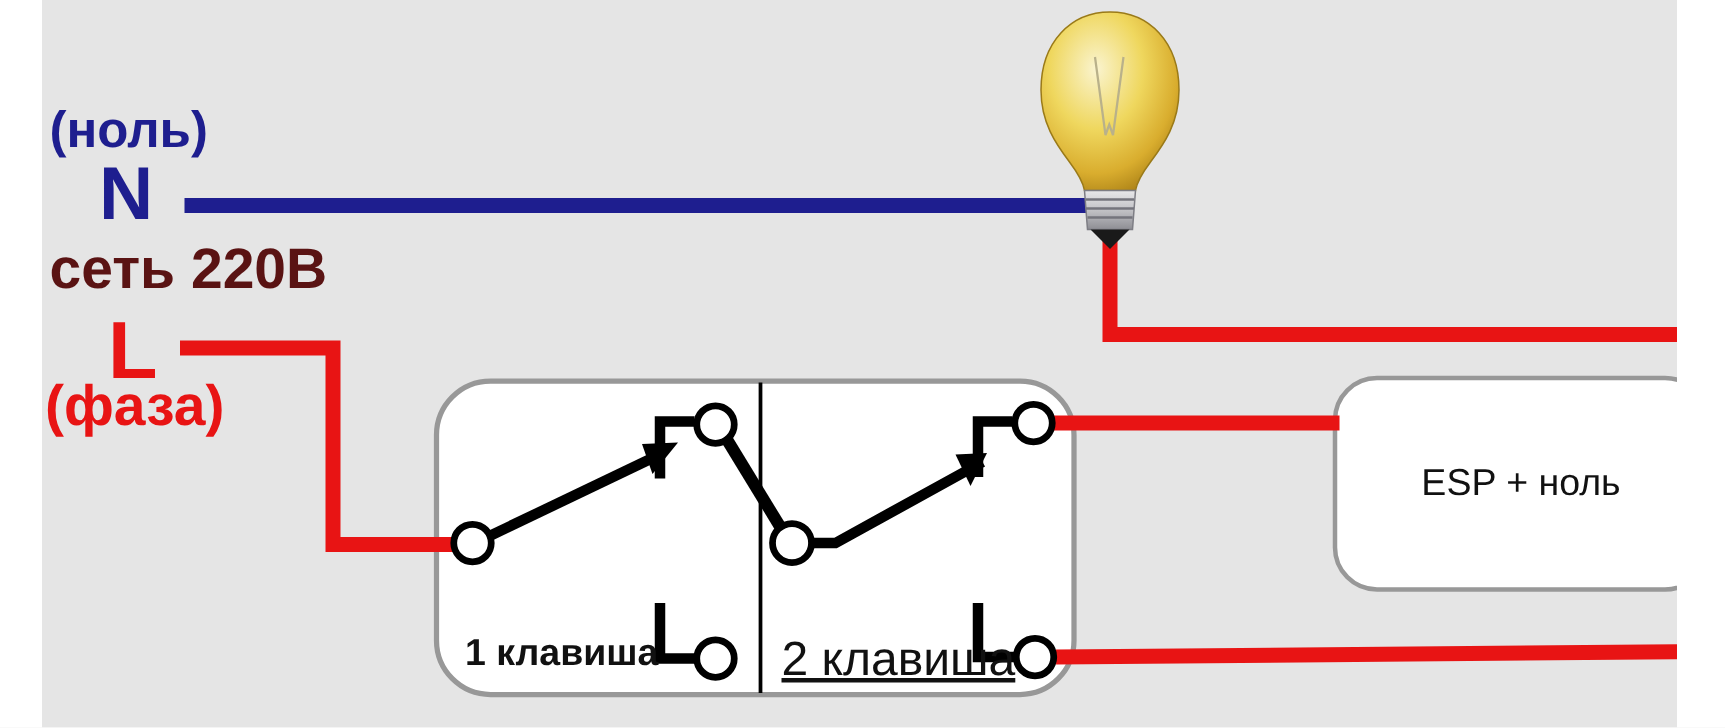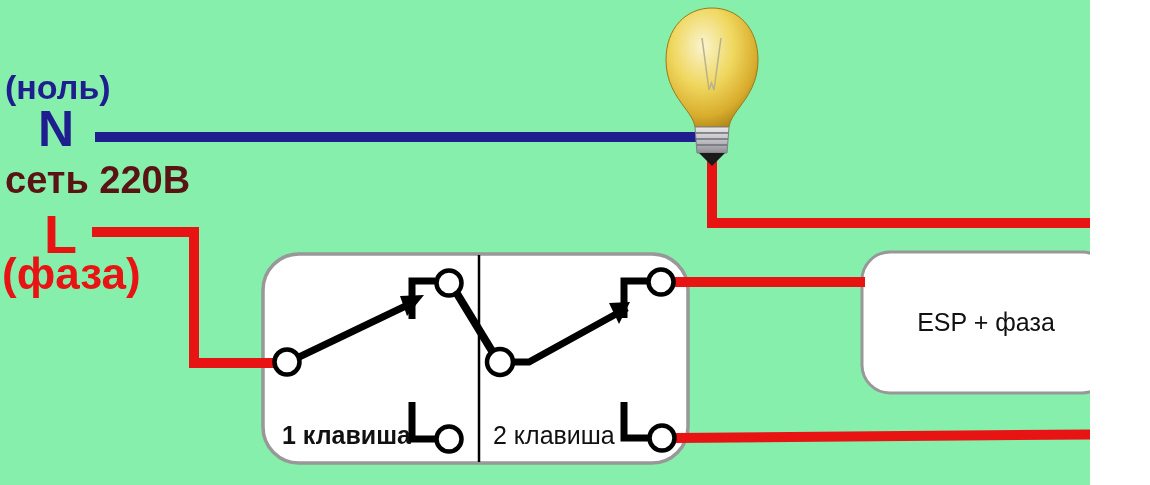--- a/index.html
+++ b/index.html
@@ -5,32 +5,32 @@
   :root{
     --neutral_wire:#1e1e8f;
     --phase_wire:#e81414;
     --mains_text:#5a1313;
     --box_border:#989898;
     --symbols:#000000;
     --label_text:#111111;
   }
   html,body{margin:0;padding:0;background:#ffffff;}
   .stage{
-    position:relative;width:1090px;height:485px;background:#86efac;
-    font-family:"Liberation Sans", sans-serif;overflow:hidden;
+    position:relative;width:1090px;height:485px;background:#e5e5e5;
+    font-family:"Liberation Sans", sans-serif;overflow:hidden;margin-left:28px;
   }
   .stage svg{position:absolute;left:0;top:0;}
   .lbl{position:absolute;white-space:nowrap;line-height:1;}
   .lbl-neutral-cap{left:5px;top:70px;font-size:34px;font-weight:bold;color:var(--neutral_wire);}
   .lbl-neutral-n{left:38px;top:104px;font-size:50px;font-weight:bold;color:var(--neutral_wire);}
   .lbl-mains{left:5px;top:161px;font-size:38px;font-weight:bold;color:var(--mains_text);}
   .lbl-phase-l{left:44px;top:207px;font-size:54px;font-weight:bold;color:var(--phase_wire);}
-  .lbl-phase-cap{left:2px;top:252px;font-size:44px;font-weight:bold;color:var(--phase_wire);}
+  .lbl-phase-cap{left:2px;top:252px;font-size:38px;font-weight:bold;color:var(--phase_wire);}
   .lbl-key1{left:282px;top:423px;font-size:25px;color:var(--label_text);font-weight:bold;}
-  .lbl-key2{left:493px;top:423px;font-size:25px;color:var(--label_text);}
+  .lbl-key2{left:493px;top:423px;font-size:32px;color:var(--label_text);text-decoration:underline;}
   .lbl-esp{
     left:862px;top:252px;width:248px;height:141px;
     display:flex;align-items:center;justify-content:center;
     font-size:25px;color:var(--label_text);
   }
   
   .wire-n{stroke:var(--neutral_wire);stroke-width:10;fill:none;}
   .wire-p{stroke:var(--phase_wire);stroke-width:10;fill:none;}
   .boxline{stroke:var(--box_border);fill:#ffffff;}
   .sym{stroke:var(--symbols);fill:none;}
@@ -99,15 +99,15 @@
     </g>
   </svg>
 
   <div class="lbl lbl-neutral-cap">(ноль)</div>
   <div class="lbl lbl-neutral-n">N</div>
   <div class="lbl lbl-mains">сеть 220В</div>
   <div class="lbl lbl-phase-l">L</div>
   <div class="lbl lbl-phase-cap">(фаза)</div>
   <div class="lbl lbl-key1">1 клавиша</div>
   <div class="lbl lbl-key2">2 клавиша</div>
-  <div class="lbl lbl-esp">ESP + фаза</div>
+  <div class="lbl lbl-esp">ESP + ноль</div>
 
 </div>
 
 </body></html>

